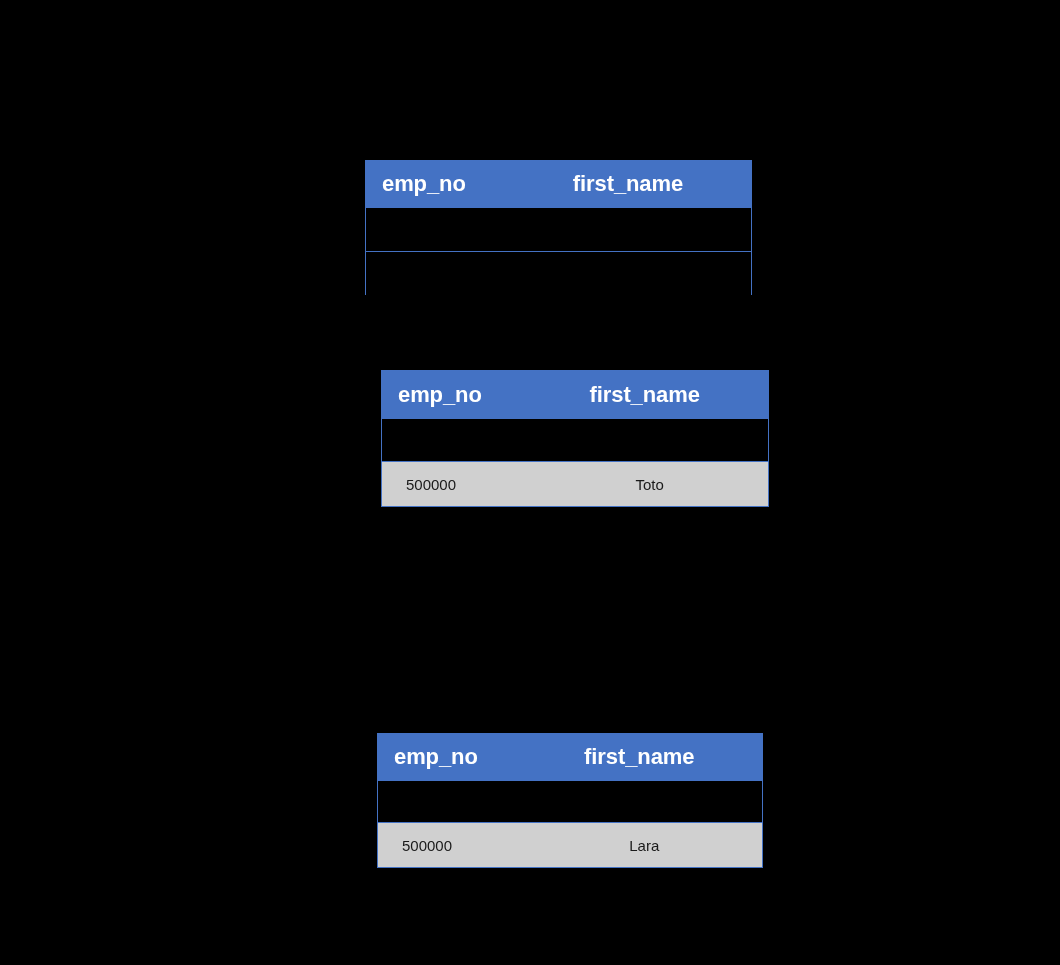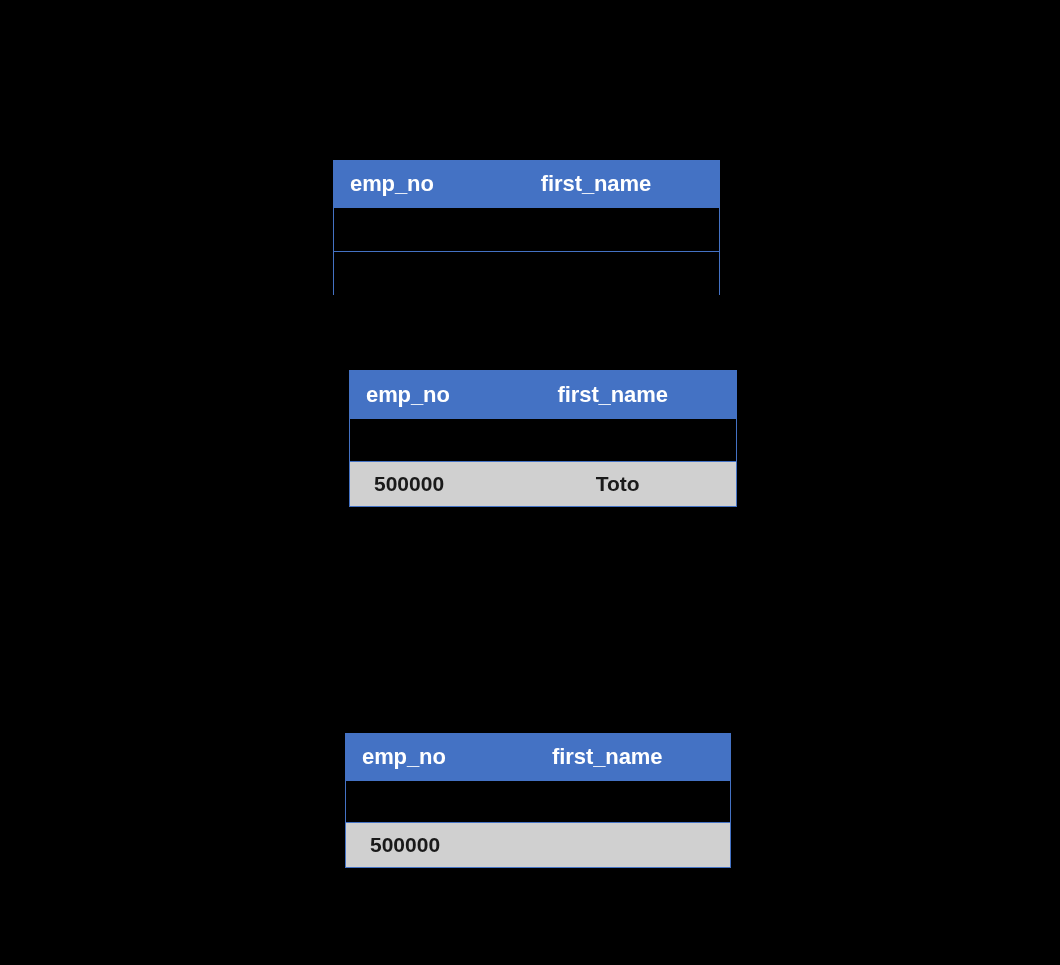--- a/index.html
+++ b/index.html
@@ -14,20 +14,21 @@
     overflow: hidden;
     font-family: "Liberation Sans", sans-serif;
     background: #000000;
   }
 
   .result-table {
     position: absolute;
     box-sizing: border-box;
     border: 1px solid #4472C4;
     background: #6d28d9;
+    margin-left: 32px;
   }
 
   .t-row {
     display: flex;
     box-sizing: border-box;
     width: 100%;
   }
 
   .t-row.header {
     background: #4472C4;
@@ -62,22 +63,22 @@
     color: #FFFFFF;
     font-weight: bold;
     font-size: 22px;
     letter-spacing: -0.1px;
   }
   .t-row.header .cell.col-emp { padding-left: 16px; }
   .t-row.header .cell.col-name { padding-right: 42px; }
 
   .t-row.data .cell {
     color: #1A1A1A;
-    font-weight: bold;
-    font-size: 21px;
+    font-weight: normal;
+    font-size: 15px;
   }
   .t-row.data .cell.col-emp { padding-left: 24px; }
   .t-row.data .cell.col-name { padding-right: 32px; }
 
   
   #table-1 {
     left: 333px;
     top: 160px;
     width: 387px;
     height: 135px;
@@ -155,15 +156,16 @@
     <div class="cell col-name">first_name</div>
   </div>
 
   <div class="t-row empty">
     <div class="cell col-emp"></div>
     <div class="cell col-name"></div>
   </div>
 
   <div class="t-row data">
     <div class="cell col-emp">500000</div>
+    <div class="cell col-name">Lara</div>
   </div>
 
 </div>
 
 </body></html>

